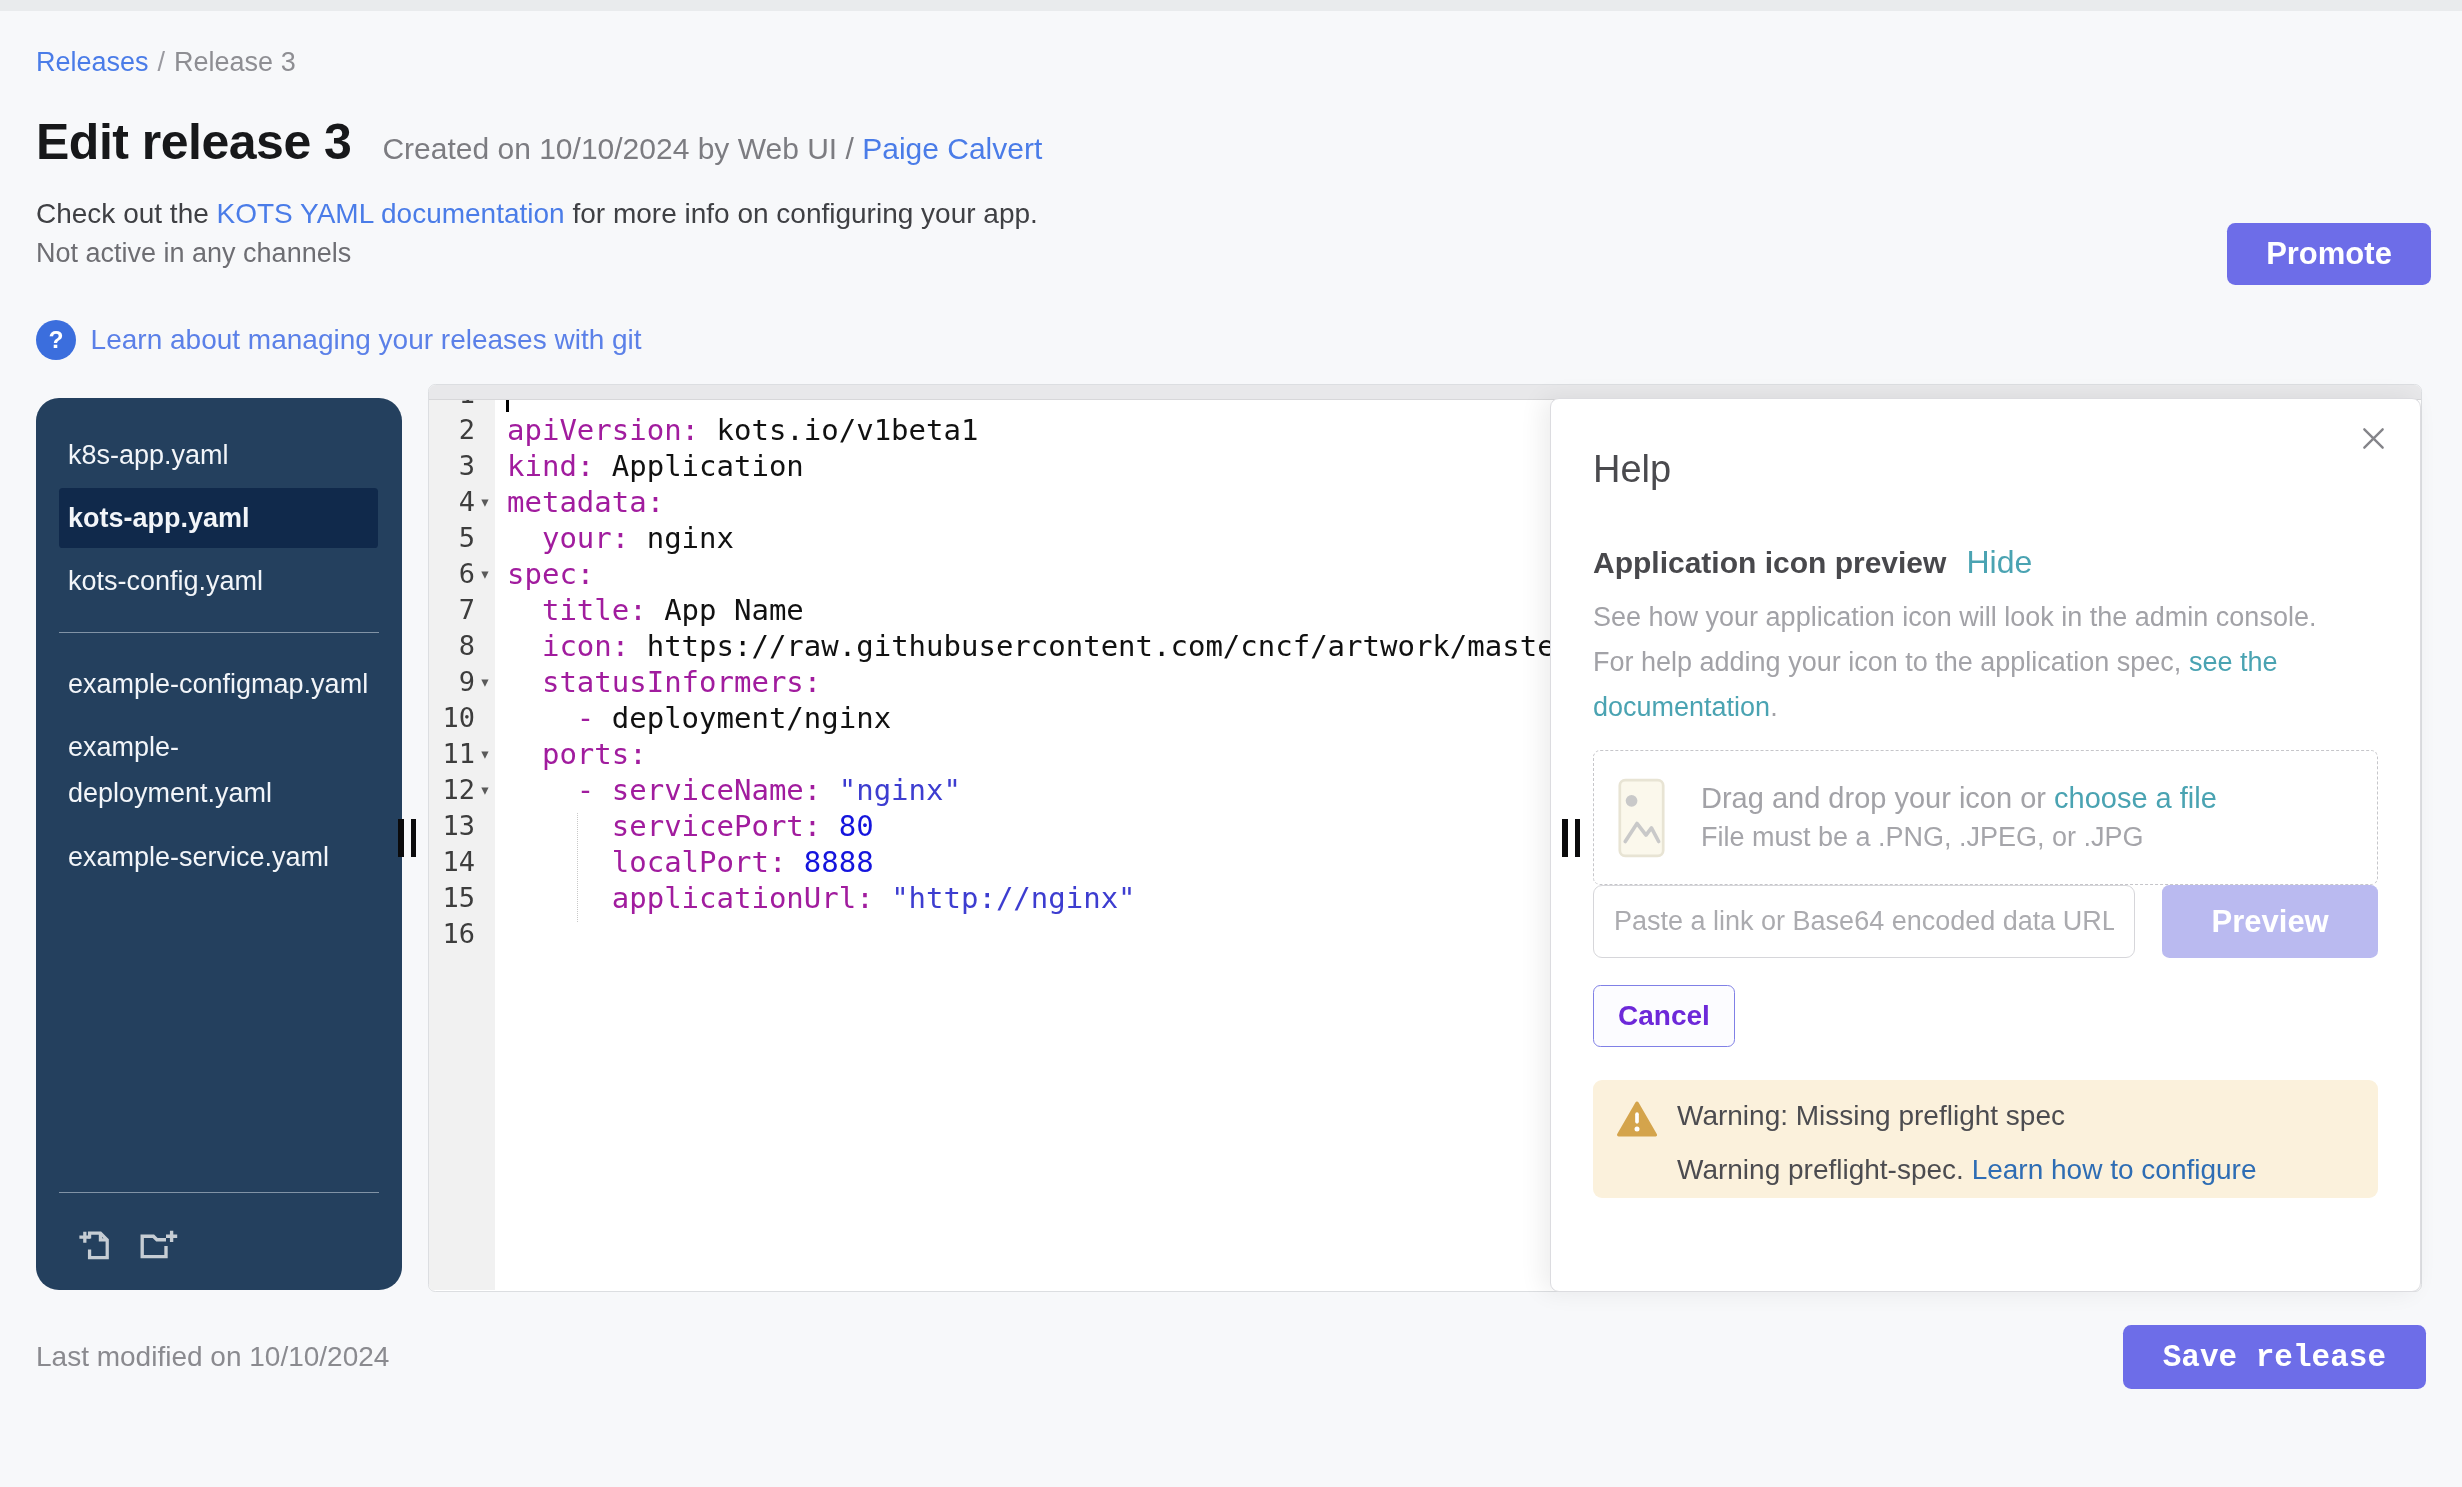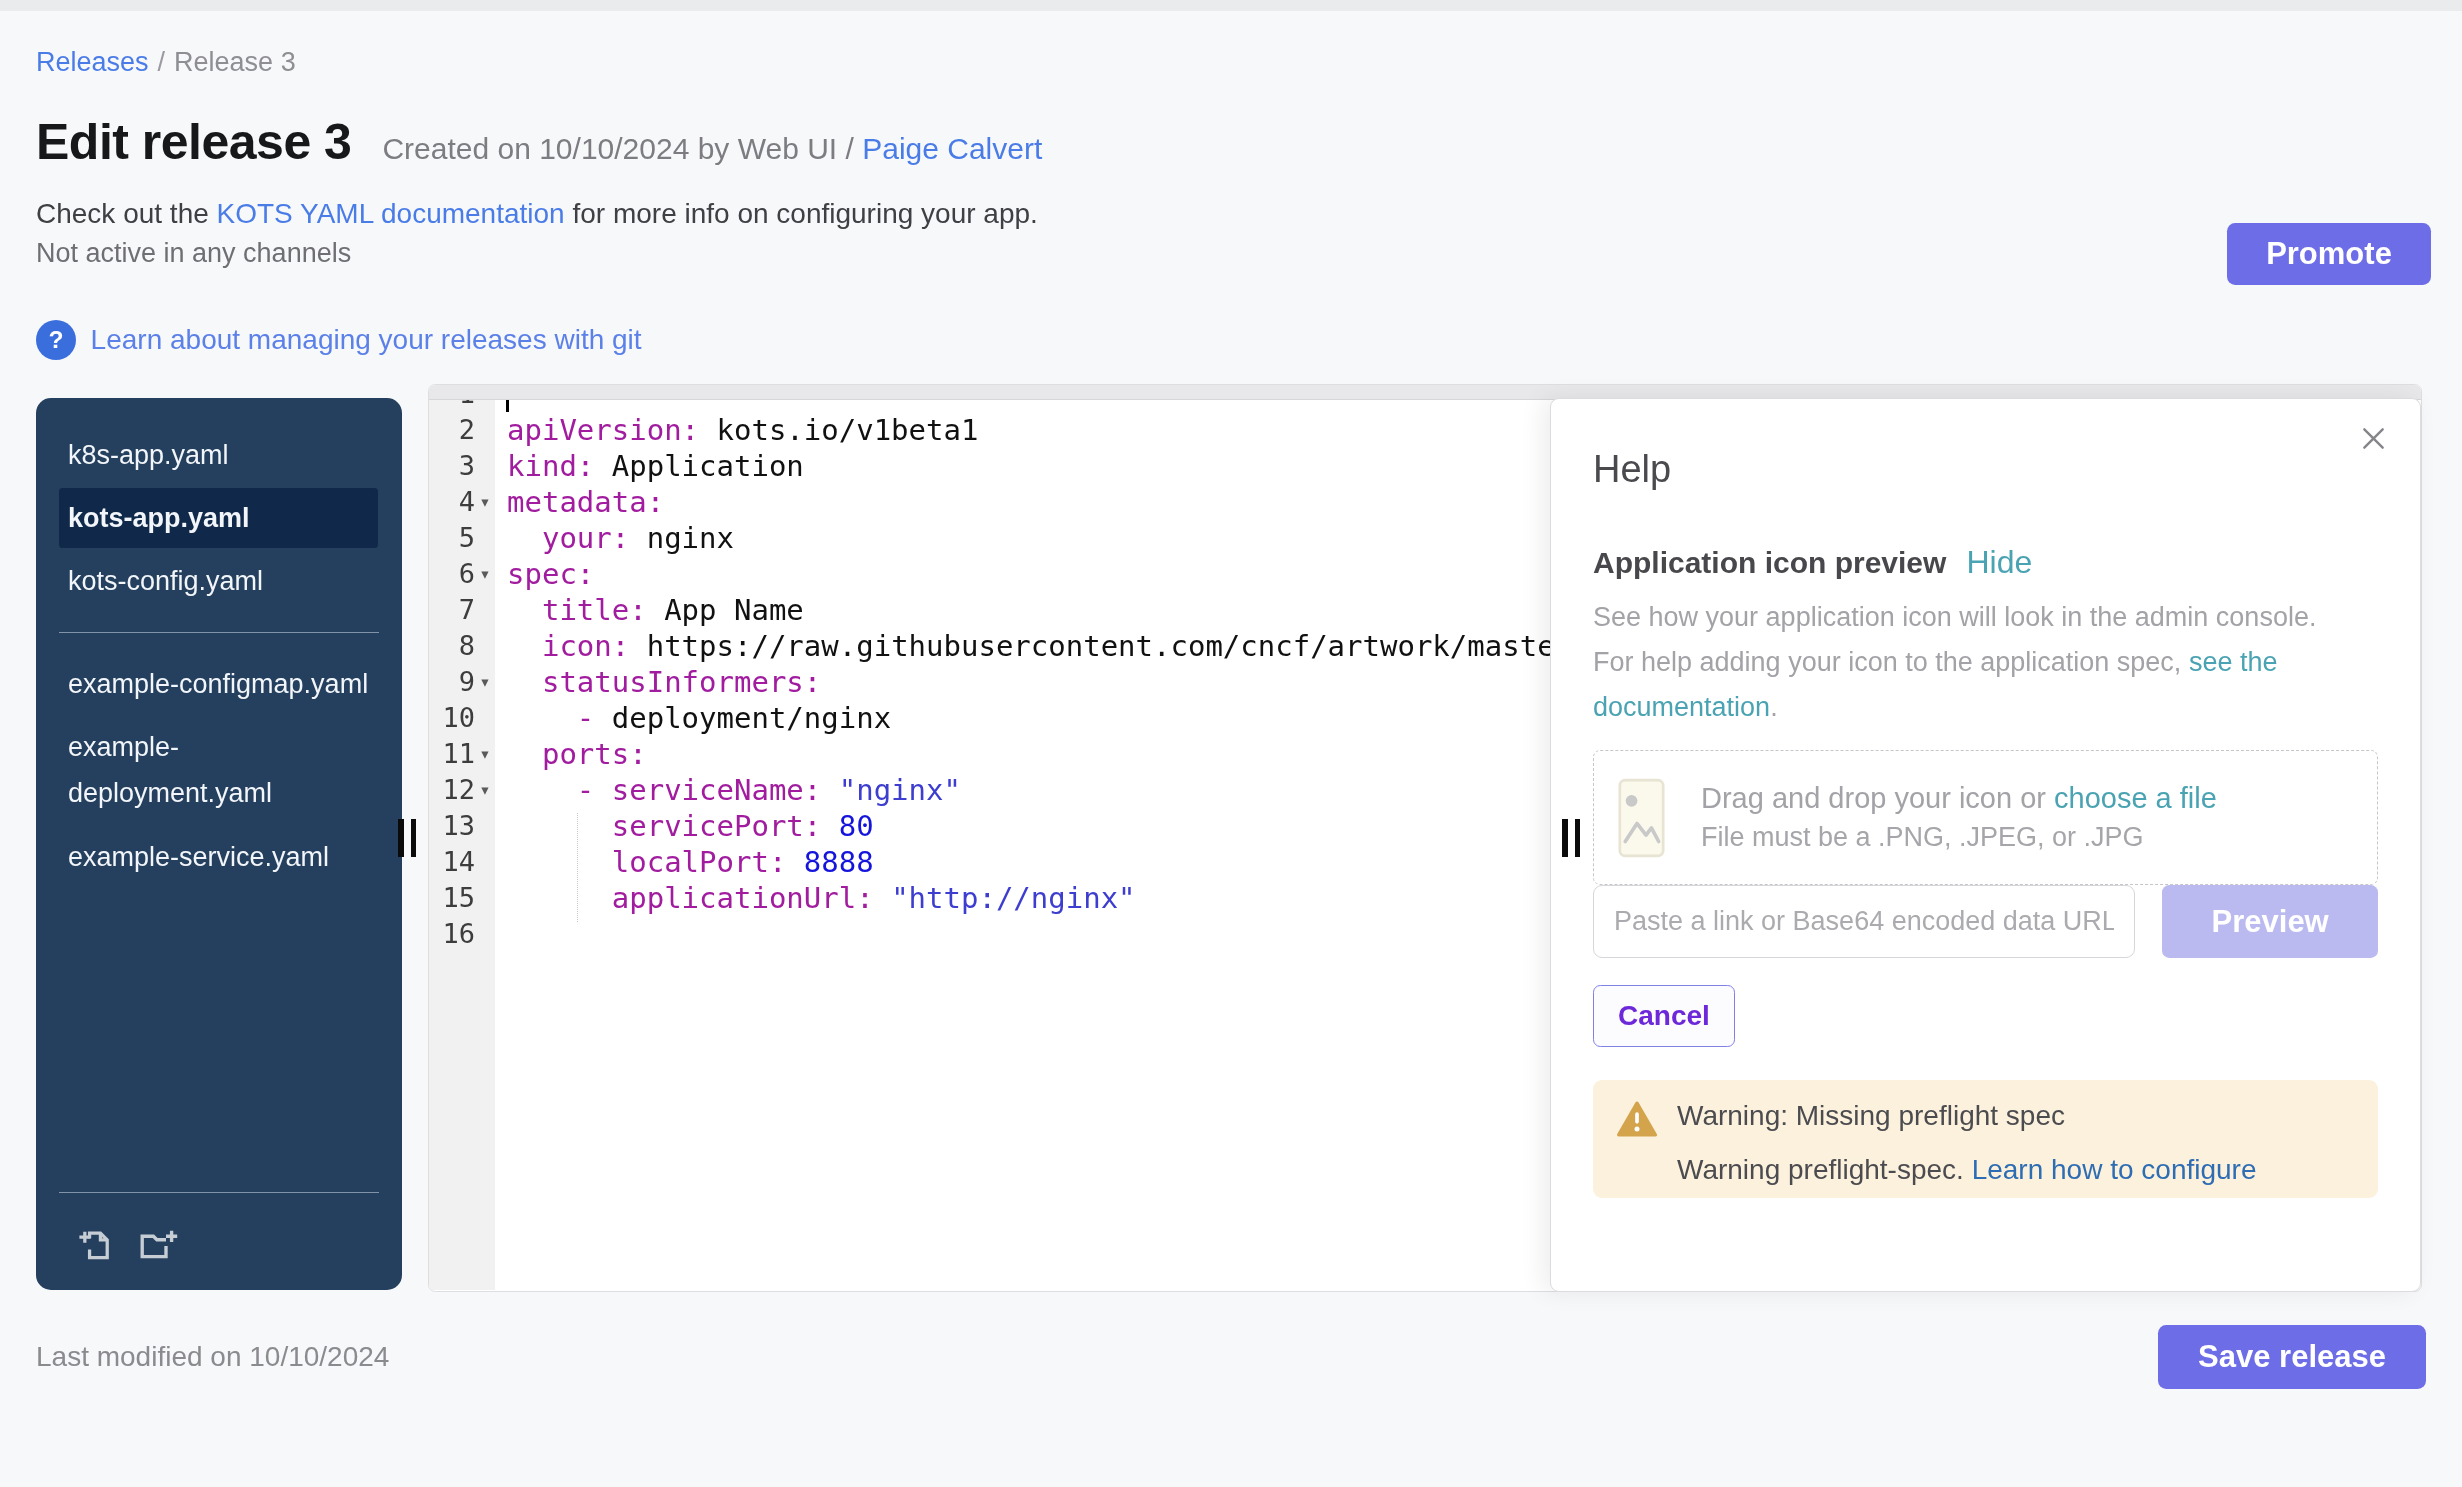--- a/index.html
+++ b/index.html
@@ -44,21 +44,21 @@
     width:204px; height:62px; background:#6d6de8; border:none; border-radius:8.2px;
     color:#fff; font-size:31px; font-weight:700; font-family:inherit; cursor:pointer;
   }
 
   
   .workspace { position:relative; margin-top:24px; height:908px; }
 
   
   .file-sidebar {
     position:absolute; left:0; top:13.7px; bottom:1.8px; width:366px;
-    background:#24405e; border-radius:15px;
+    background:#24405e; border-radius:23px;
     display:flex; flex-direction:column; padding-top:24px;
     z-index:2;
   }
   .file-item {
     margin:2.7px 23px; padding:7.3px 9px; line-height:46px;
     font-size:27px; color:#f2f5f9; width:319px;
     overflow-wrap:break-word; border-radius:3.6px; cursor:pointer;
   }
   .file-item.selected { background:#10294b; font-weight:700; }
   .side-divider { border-top:1.8px solid rgba(205,215,225,0.55); margin:18px 23px; }
@@ -149,21 +149,21 @@
   }
   .warn-line1 { font-size:28px; color:#4c4c50; }
   .warn-line2 { margin-top:22px; font-size:28px; color:#4c4c50; }
   .warn-line2 a { color:#2e6db4; text-decoration:none; }
 
   
   .footer-row { margin-top:33px; display:flex; justify-content:space-between; align-items:center; }
   .last-modified { font-size:28px; color:#8a8a8f; }
   .save-btn {
     height:64px; padding:0 40px; background:#6d6de8; border:none; border-radius:8.2px;
-    color:#fff; font-size:31px; font-weight:700; font-family:Liberation Sans, sans-serif; cursor:pointer;
+    color:#fff; font-size:31px; font-weight:700; font-family:Liberation Mono, monospace; cursor:pointer;
   }
 </style>
 </head>
 <body>
 
 <div class="top-strip"></div>
 
 <div class="content">
   <div class="breadcrumb">
     <a>Releases</a><span class="sep">/</span><span class="current">Release 3</span>

